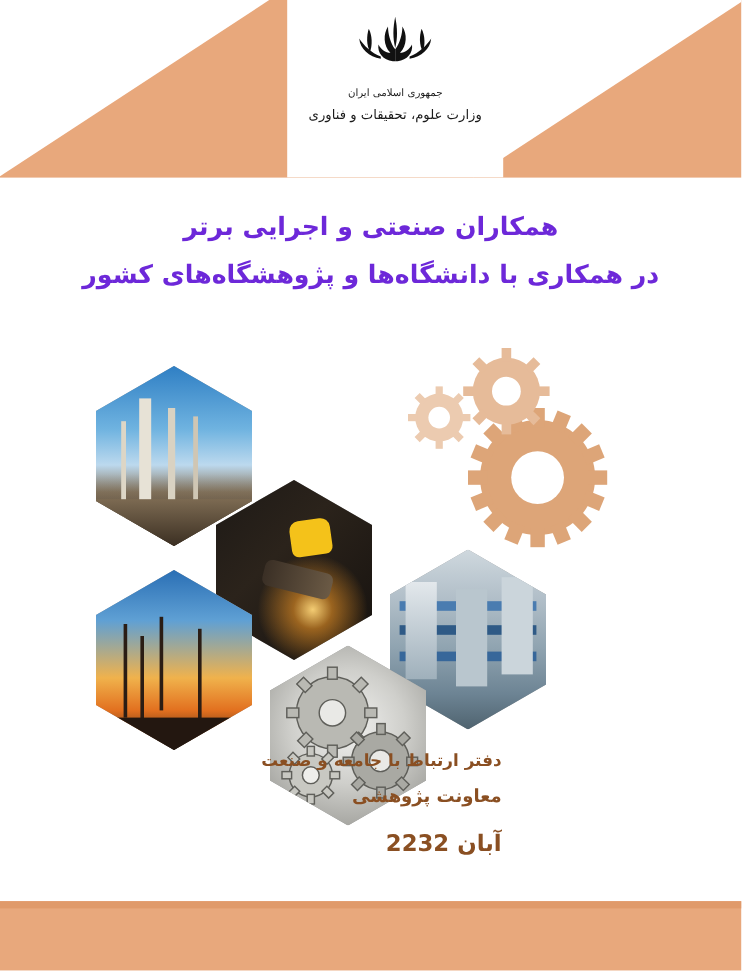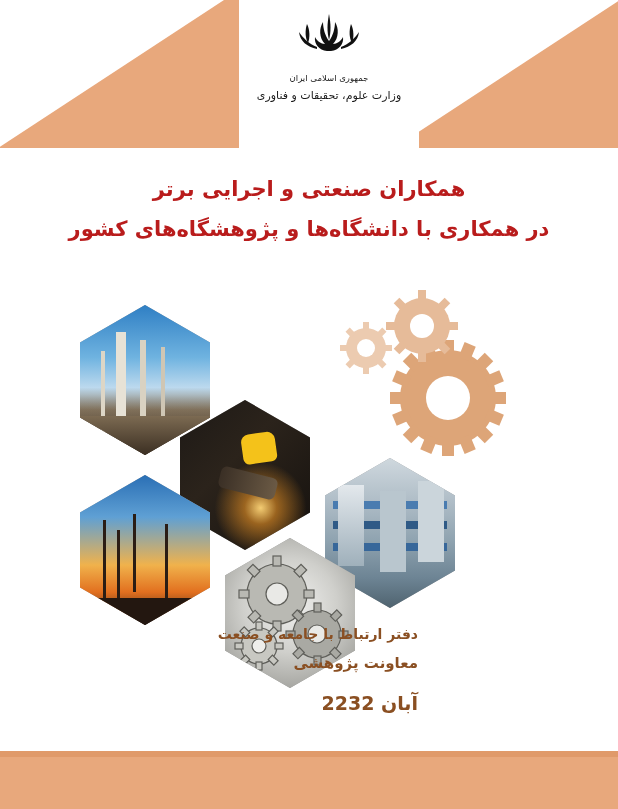--- a/index.html
+++ b/index.html
@@ -80,21 +80,21 @@
   
   .title-block {
     position: absolute;
     top: 170px;
     left: 0;
     width: 618px;
     text-align: center;
     direction: rtl;
   }
   .title-line {
-    color: #b91c1c;
+    color: #6d28d9;
     font-weight: bold;
     font-size: 21px;
     line-height: 1.9;
     letter-spacing: 0px;
     font-family: "DejaVu Sans", "Liberation Sans", sans-serif;
   }
 
   
   .gears {
     position: absolute;

